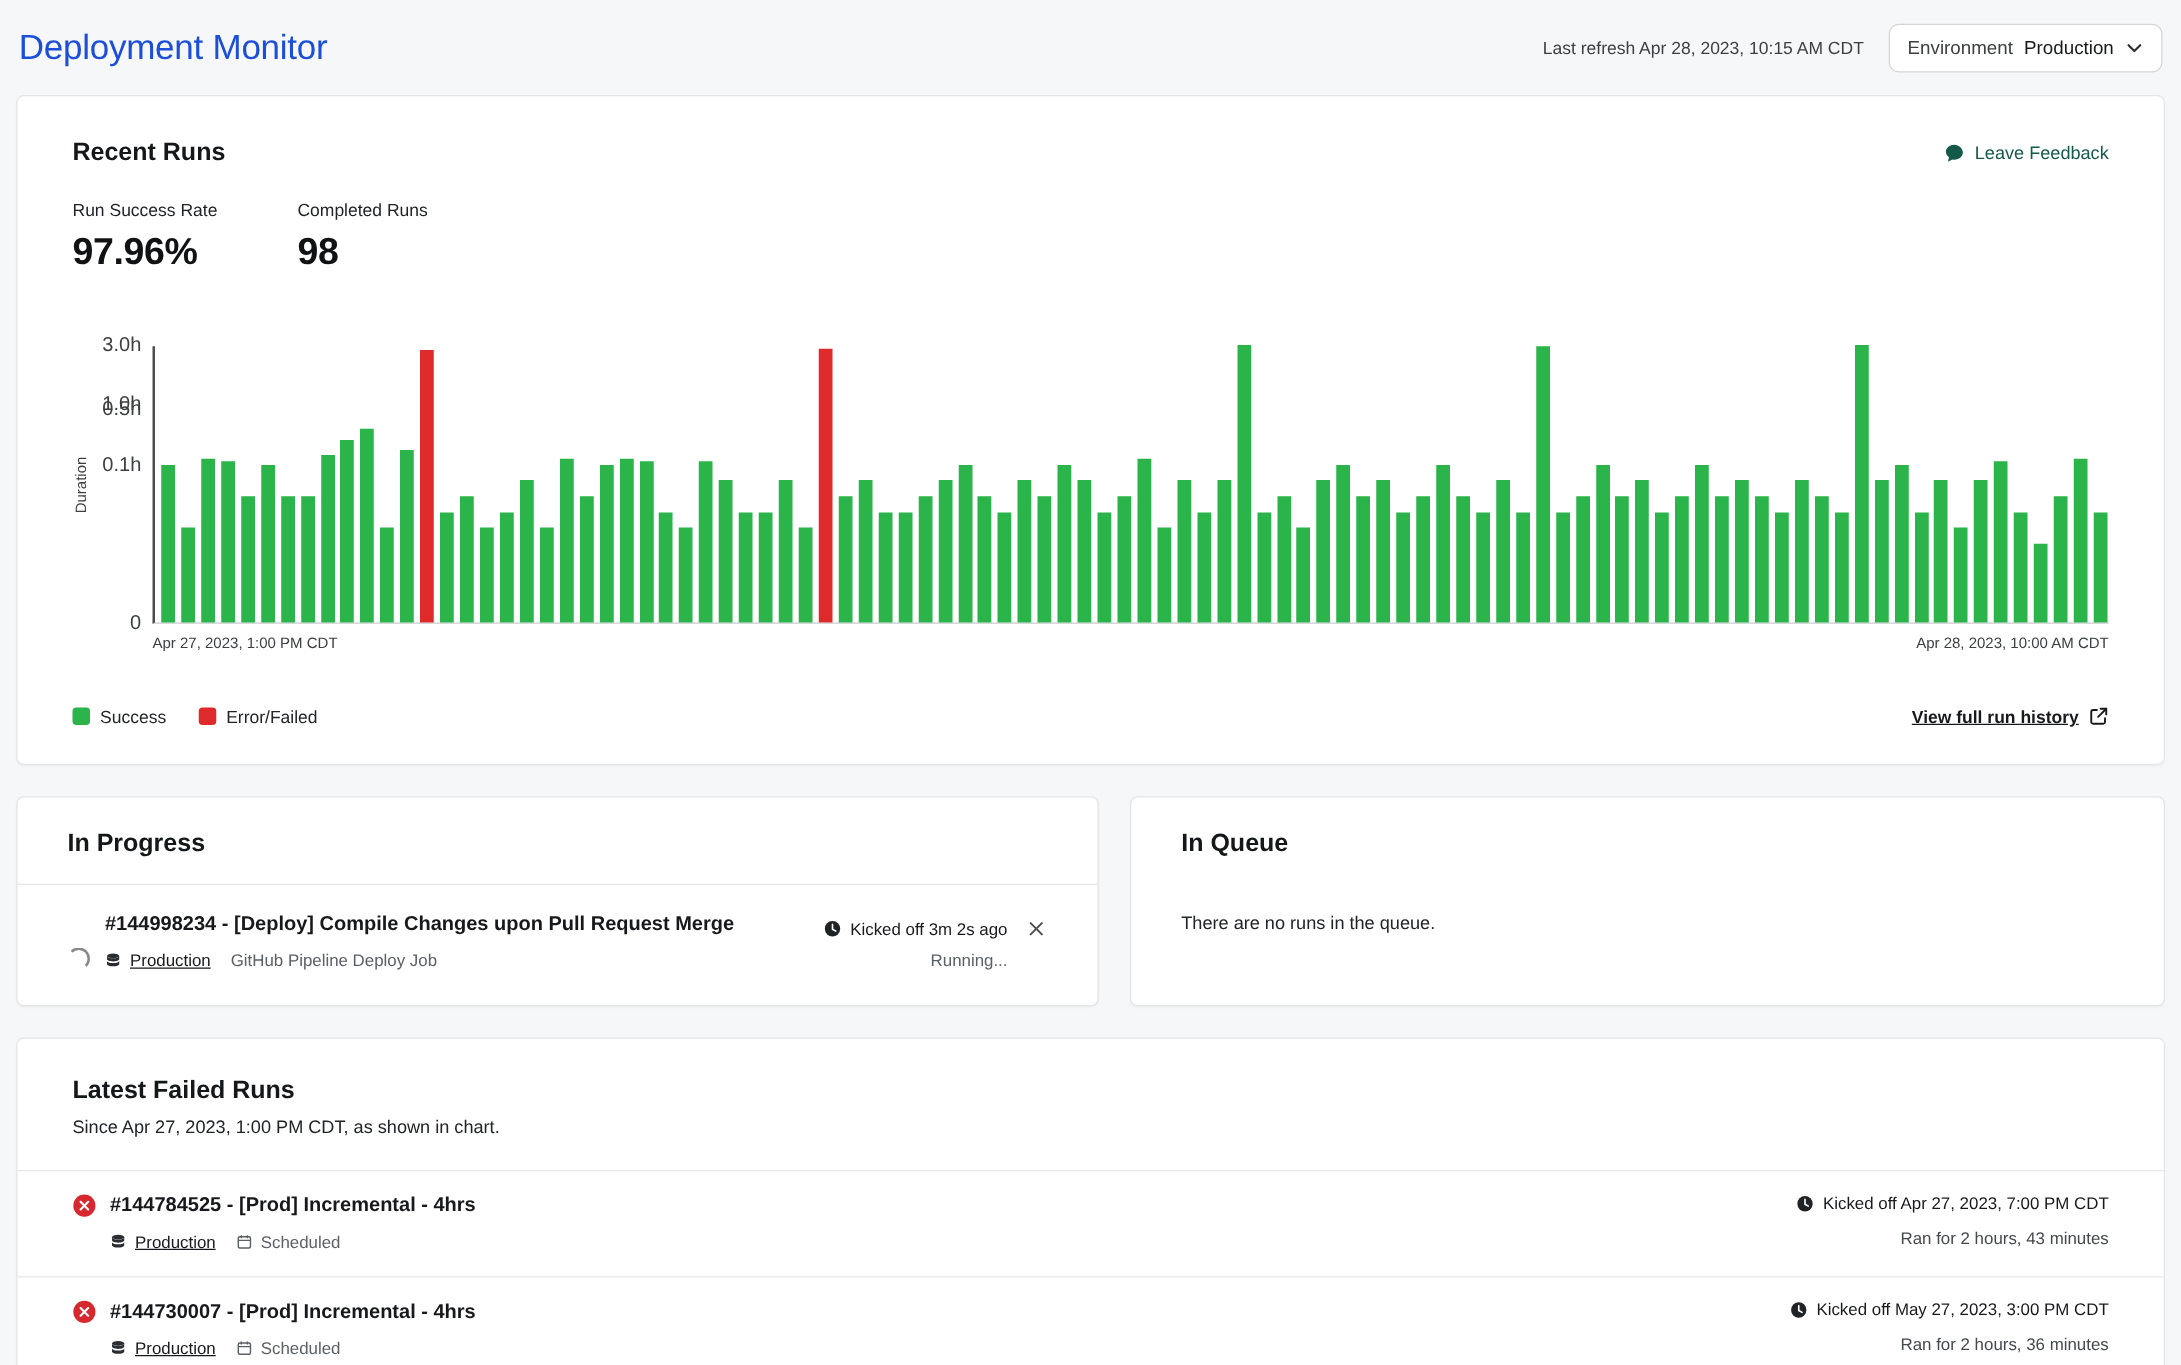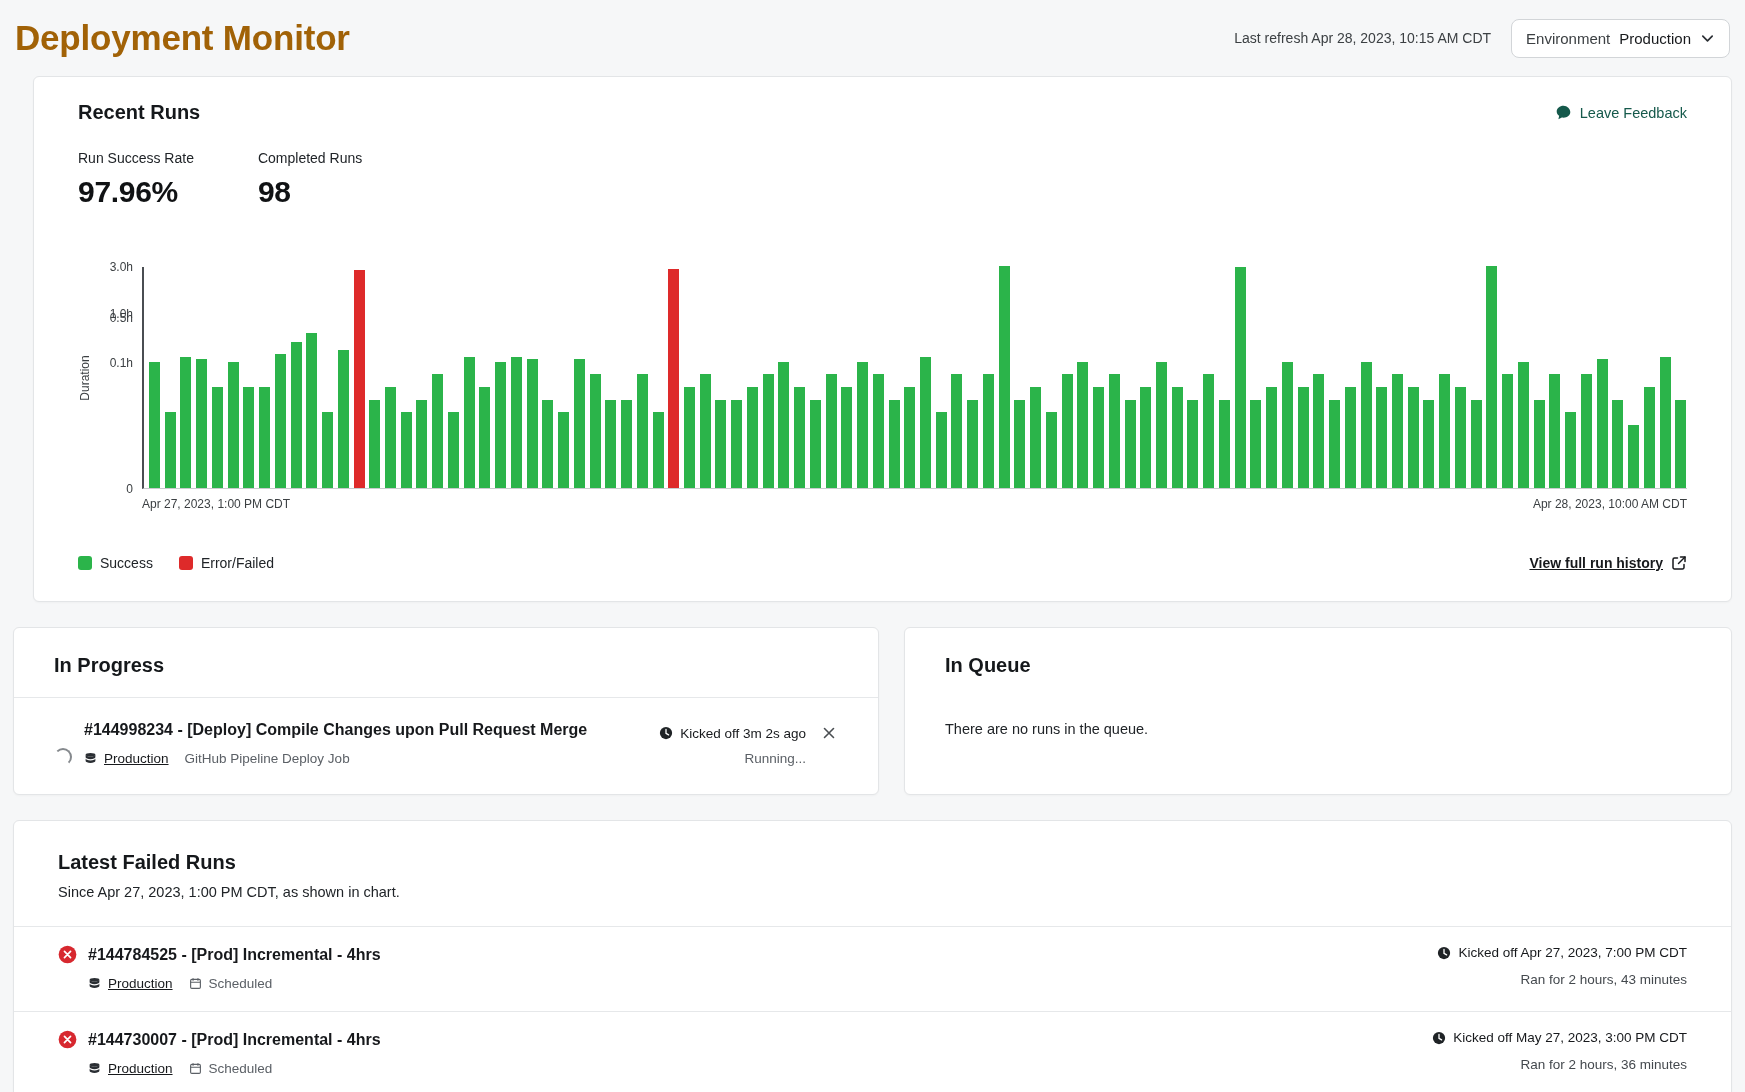--- a/index.html
+++ b/index.html
@@ -6,53 +6,53 @@
   html,body { background:#f6f7f8; }
   body {
     width:1745px; min-height:1092px;
     font-family:"Liberation Sans", sans-serif;
     color:#1f2328;
   }
   .page { padding:0 13px 14px; }
 
   
   .topbar { height:76px; display:flex; align-items:center; justify-content:space-between; padding:0 2px; }
-  h1 { font-size:35px; font-weight:700; color:#a16207; letter-spacing:-0.2px; }
+  h1 { font-size:28px; font-weight:400; color:#1d4ed8; letter-spacing:-0.2px; }
   .top-right { display:flex; align-items:center; }
   .refresh { font-size:14px; color:#3c4043; margin-right:20px; }
   .env-select {
     display:inline-flex; align-items:center; gap:9px;
     background:#fff; border:1px solid #d2d5d8; border-radius:8px;
     padding:10px 14px; font-size:15px; cursor:pointer; font-family:inherit;
   }
   .env-label { color:#3c4043; }
   .env-value { color:#17191c; }
 
   
   .card { background:#fff; border:1px solid #e3e5e7; border-radius:6px; box-shadow:0 1px 2px rgba(0,0,0,0.03); }
   h2 { font-size:20px; font-weight:700; color:#15181b; }
 
   
-  .recent { padding:24px 44px 30px;margin-left:20px; }
+  .recent { padding:34px 44px 30px; }
   .card-head { display:flex; align-items:center; justify-content:space-between; }
   .feedback { display:inline-flex; align-items:flex-end; gap:8px; font-size:14.5px; font-weight:400; color:#15594b; cursor:pointer; text-decoration:none; }
   .metrics { display:flex; gap:64px; margin-top:26px; }
   .metric-label { font-size:14px; font-weight:400; color:#202428; }
   .metric-value { font-size:30px; font-weight:700; color:#101214; margin-top:9px; letter-spacing:-0.3px; }
 
   
   .chart { display:flex; margin-top:58px; }
   .y-gutter { position:relative; width:64px; height:222px; flex:none; }
   .ylabel {
     position:absolute; left:0; top:50%;
     transform:translateY(-50%) rotate(180deg);
     writing-mode:vertical-rl; font-size:12px; color:#3c4043;
   }
   .yticks { position:absolute; right:9px; top:0; bottom:0; width:44px; }
-  .ytick { position:absolute; right:0; transform:translateY(50%); font-size:12px; color:#3c4043; line-height:1; }
+  .ytick { position:absolute; right:0; transform:translateY(50%); font-size:16px; color:#3c4043; line-height:1; }
   .plot-area { flex:1; min-width:0; }
   .plot {
     position:relative; height:222px;
     display:flex; align-items:flex-end; justify-content:space-between;
     border-left:2px solid #4a4e52; border-bottom:1px solid #c9ccce;
     padding-left:5px;
   }
   .bar { width:11px; flex:none; }
   .xlabels { display:flex; justify-content:space-between; font-size:12px; color:#3c4043; margin-top:8px; }
   .chart-footer { display:flex; align-items:center; justify-content:space-between; margin-top:44px; }

